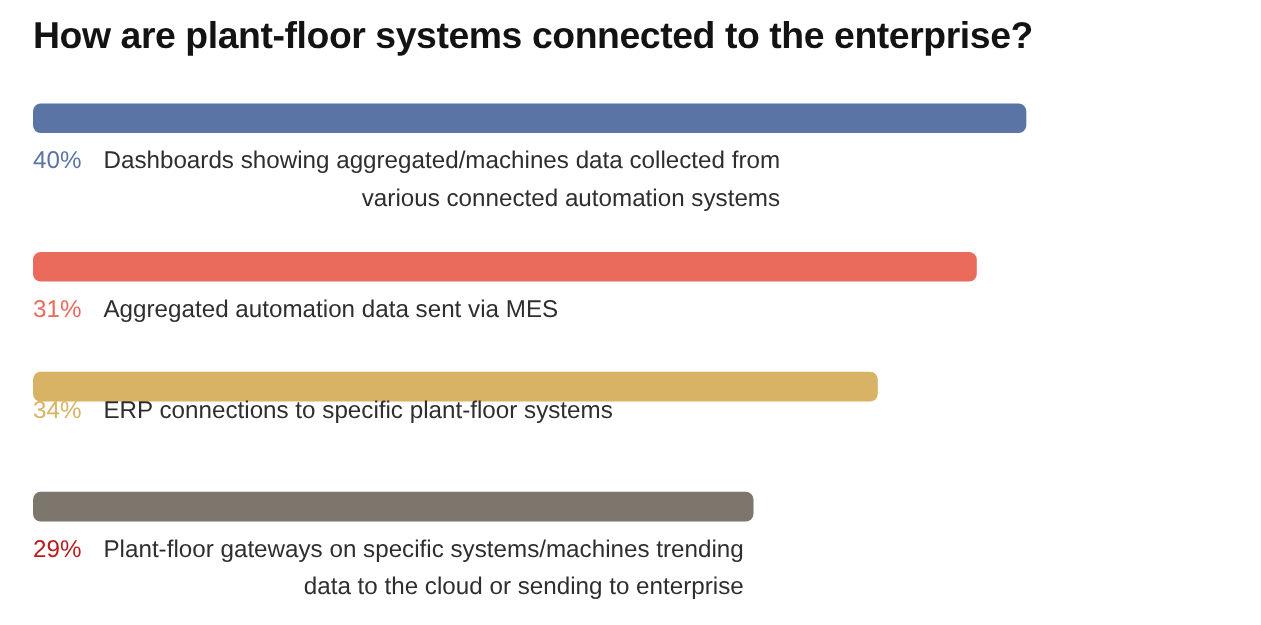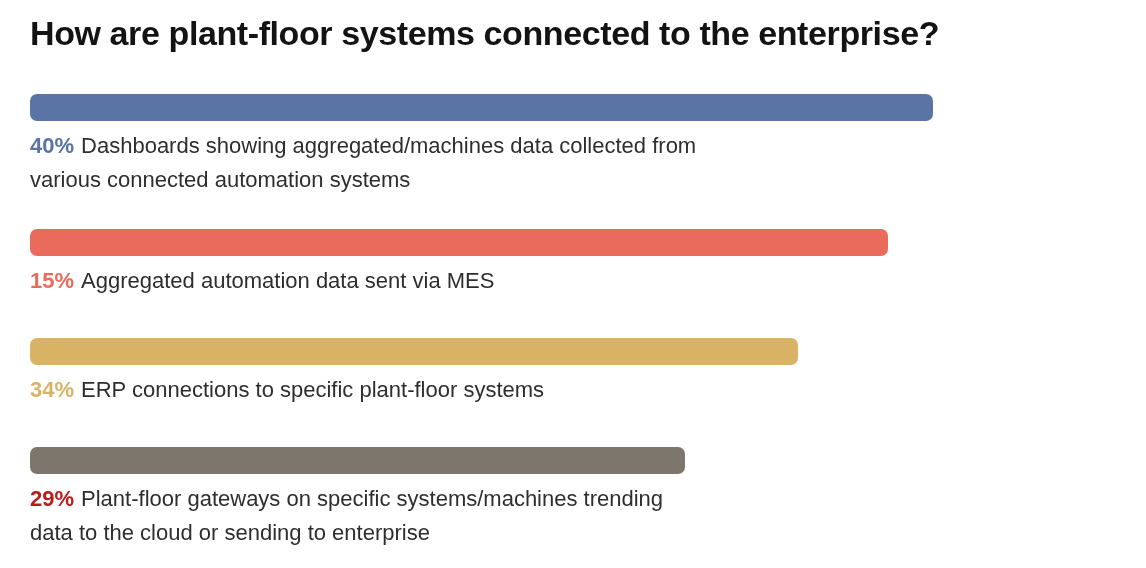--- a/index.html
+++ b/index.html
@@ -3,20 +3,21 @@
 <meta charset="utf-8">
 <style>
   html, body { margin: 0; padding: 0; background: #ffffff; }
   .canvas {
     position: relative;
     width: 1146px;
     height: 568px;
     background: #ffffff;
     font-family: "Liberation Sans", sans-serif;
     overflow: hidden;
+    text-align: right;
   }
   .chart-title {
     position: absolute;
     left: 30px;
     top: 14px;
     margin: 0;
     font-size: 34px;
     font-weight: 700;
     letter-spacing: -0.4px;
     color: #131313;
@@ -35,46 +36,46 @@
   .label {
     position: absolute;
     left: 30px;
     font-size: 22px;
     line-height: 34px;
     color: #2e2e2e;
     white-space: nowrap;
   }
   .label-0 { top: 129px; }
   .label-1 { top: 264px; }
-  .label-2 { top: 373px; }
+  .label-2 { top: 356px; }
   .label-3 { top: 482px; }
   .pct {
-    font-weight: 700;
-    margin-right: 7px;
+    font-weight: 400;
+    margin-right: 20px;
   }
 </style>
 </head>
 <body>
 
 <div class="canvas">
 
   <h1 class="chart-title">How are plant-floor systems connected to the enterprise?</h1>
 
   <div class="bar bar-0" style="width: 903px; background: rgb(90, 116, 166);"></div>
   <div class="label label-0">
     <div>
       <span class="pct" style="color: rgb(90, 116, 166);">40%</span><span>Dashboards showing aggregated/machines data collected from</span>
     </div>
     <div>various connected automation systems</div>
   </div>
 
   <div class="bar bar-1" style="width: 858px; background: rgb(234, 106, 92);"></div>
   <div class="label label-1">
     <div>
-      <span class="pct" style="color: rgb(234, 106, 92);">15%</span><span>Aggregated automation data sent via MES</span>
+      <span class="pct" style="color: rgb(234, 106, 92);">31%</span><span>Aggregated automation data sent via MES</span>
     </div>
     <div></div>
   </div>
 
   <div class="bar bar-2" style="width: 768px; background: rgb(217, 179, 101);"></div>
   <div class="label label-2">
     <div>
       <span class="pct" style="color: rgb(217, 179, 101);">34%</span><span>ERP connections to specific plant-floor systems</span>
     </div>
     <div></div>

